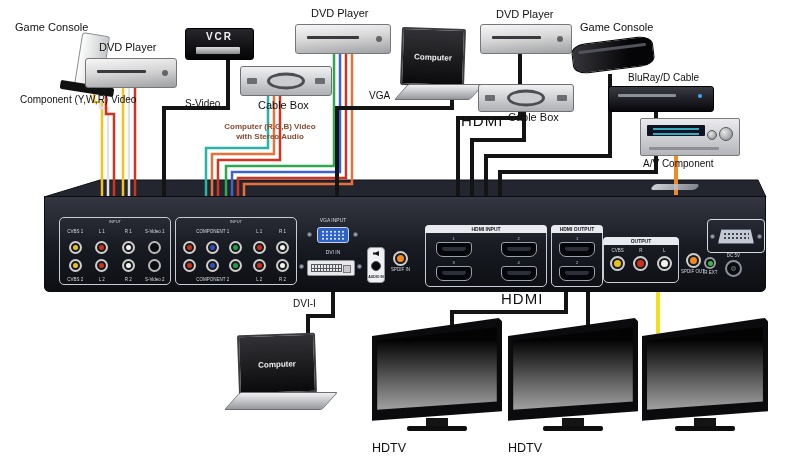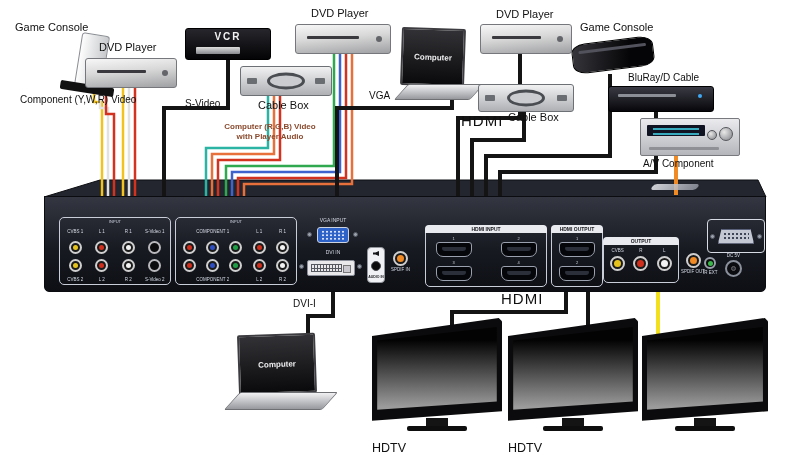--- a/index.html
+++ b/index.html
@@ -153,21 +153,21 @@
   <div class="dev" style="left:60px;top:34px;width:62px;height:62px">
     <div class="wii-body"></div>
     <div class="wii-base"></div>
   </div>
   <div class="dev" style="left:85px;top:58px;width:92px;height:30px">
     <div class="dvdp">
       <div class="tray"></div>
       <div class="dknob"></div>
     </div>
   </div>
-  <div class="dev" style="left:185px;top:28px;width:86px;height:32px">
+  <div class="dev" style="left:185px;top:28px;width:69px;height:32px">
     <div class="vcrbox">
       <div class="vcr-txt">VCR</div>
       <div class="vcr-slot"></div>
     </div>
   </div>
   <div class="dev" style="left:240px;top:66px;width:92px;height:30px">
     <div class="cbox">
       <div class="cb-oval"></div>
       <div class="cb-sq" style="left:6px"></div>
       <div class="cb-sq" style="right:6px"></div>
@@ -397,21 +397,21 @@
   </div>
 
   <div class="lbl" style="left:15px;top:21px">Game Console</div>
   <div class="lbl sm" style="left:20px;top:94px">Component (Y,W,R) Video</div>
   <div class="lbl" style="left:99px;top:41px">DVD Player</div>
   <div class="lbl sm" style="left:185px;top:98px">S-Video</div>
   <div class="lbl" style="left:258px;top:99px">Cable Box</div>
   <div class="lbl" style="left:311px;top:7px">DVD Player</div>
   <div class="comp-note">
     <div>Computer (R,G,B) Video</div>
-    <div>with Player Audio</div>
+    <div>with Stereo Audio</div>
   </div>
   <div class="lbl sm" style="left:369px;top:90px">VGA</div>
   <div class="lbl big" style="left:461px;top:112px">HDMI</div>
   <div class="lbl" style="left:496px;top:8px">DVD Player</div>
   <div class="lbl" style="left:580px;top:21px">Game Console</div>
   <div class="lbl" style="left:508px;top:111px">Cable Box</div>
   <div class="lbl sm" style="left:628px;top:72px">BluRay/D Cable</div>
   <div class="lbl sm" style="left:643px;top:158px">A/V Component</div>
   <div class="lbl sm" style="left:293px;top:298px">DVI-I</div>
   <div class="lbl big" style="left:501px;top:290px">HDMI</div>

